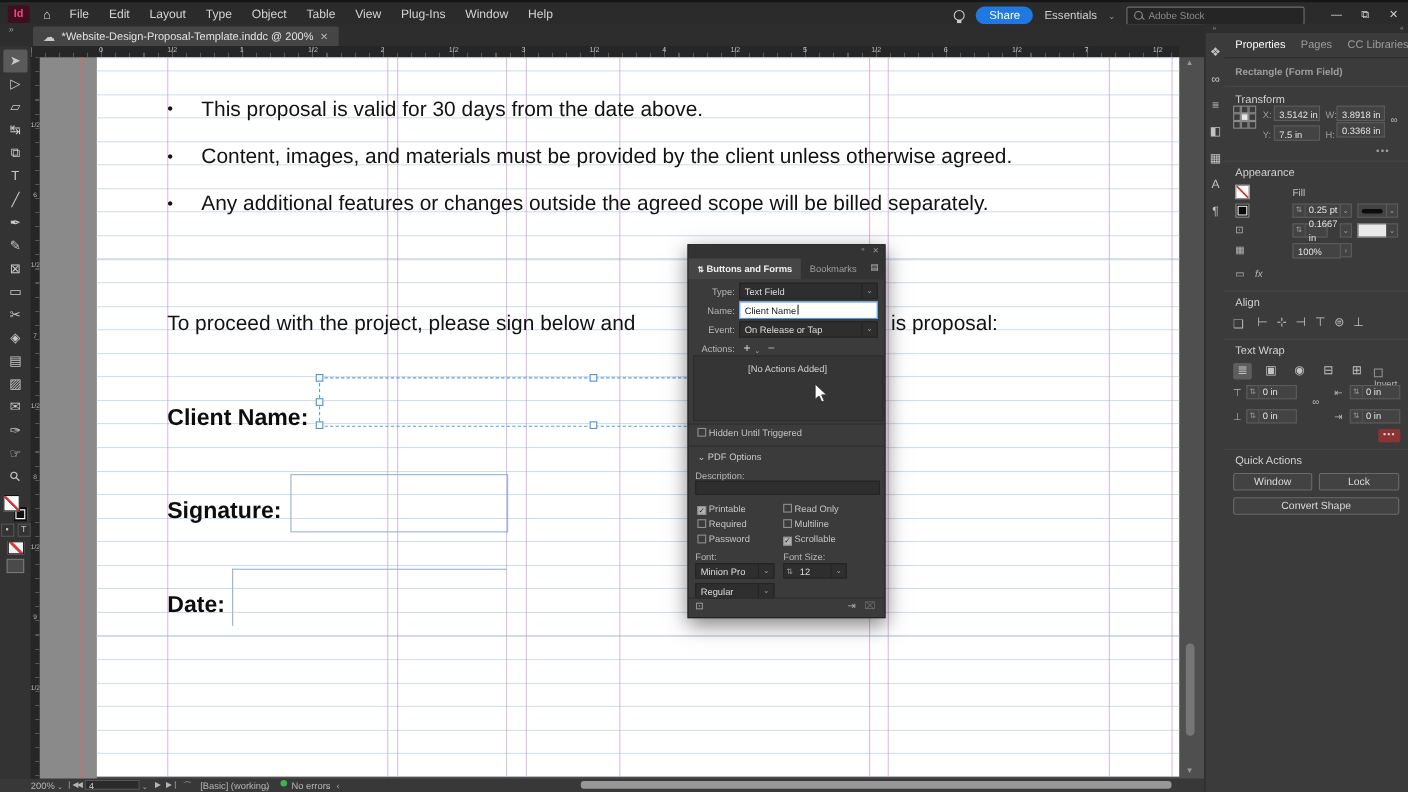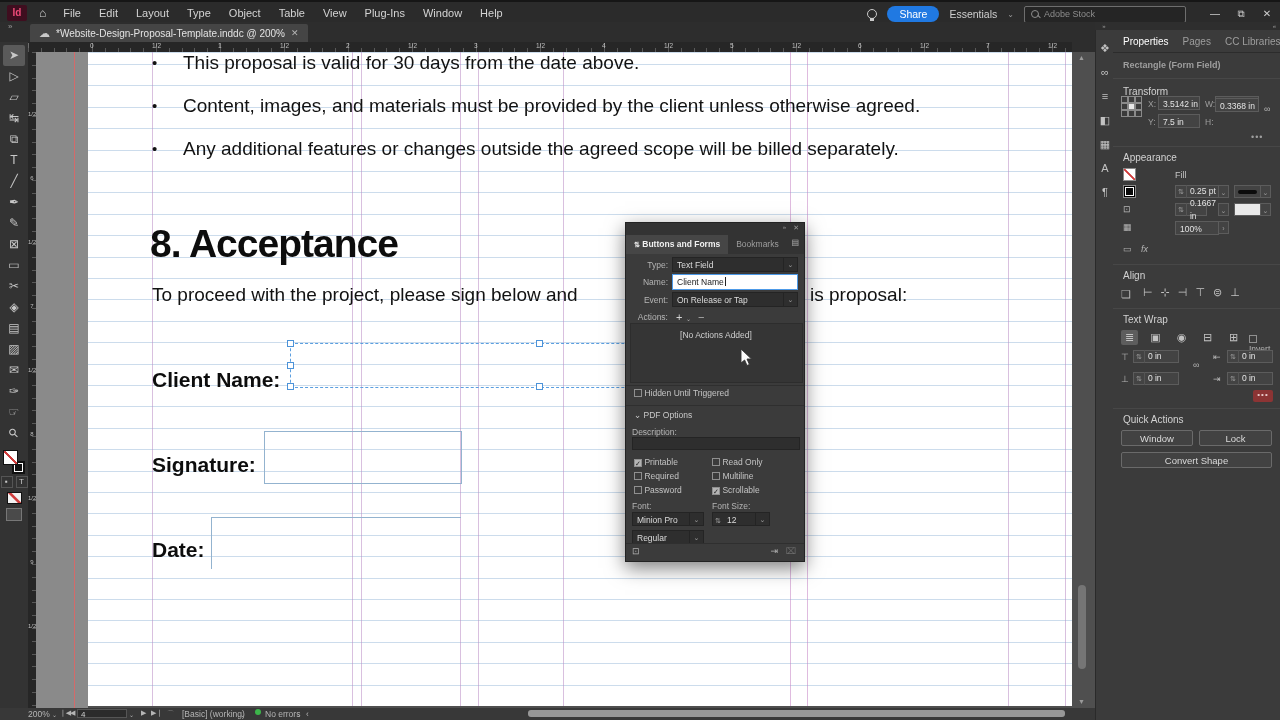--- a/index.html
+++ b/index.html
@@ -65,21 +65,21 @@
   .vruler span{position:absolute;left:0;width:8px;text-align:center;color:#bdbdbd;font-size:6px;line-height:6px;}
   
   .canvas{position:absolute;left:36px;top:52px;width:1059px;height:656px;background:#4f4f4f;overflow:hidden;}
   .pasteboard{position:absolute;left:0;top:0;width:52px;height:656px;background:#8a8a8a;}
   .bleed-line{position:absolute;left:38px;top:0;width:1px;height:656px;background:#d46a6a;}
   .page{position:absolute;left:52px;top:0;width:984px;height:654px;background:#fff;
         background-image:repeating-linear-gradient(to bottom,#ccdcec 0 1px,transparent 1px 21.4px);
         background-position:0 12px;}
   .guide{position:absolute;top:0;bottom:0;width:1px;opacity:.55;}
   .doc-text{position:absolute;color:#121212;font-size:19px;white-space:nowrap;}
-  .doc-bullet-row{position:absolute;color:#121212;font-size:19px;white-space:nowrap;}
+  .doc-bullet-row{position:absolute;color:#121212;font-size:19px;white-space:nowrap;margin-top:37px;}
   .doc-bullet-row .b{display:inline-block;width:31px;font-size:15px;vertical-align:1px;}
   .doc-h1{position:absolute;left:62px;top:170px;font-size:39px;font-weight:bold;letter-spacing:-1px;color:#0d0d0d;}
   .field-label{position:absolute;font-size:21px;font-weight:bold;color:#0d0d0d;}
   .sel-frame{position:absolute;left:202px;top:291px;width:498px;height:43px;border:1px dashed #5b9fe0;}
   .handle{position:absolute;width:5px;height:5px;background:#fff;border:1px solid #4c93d9;}
   .sig-frame{position:absolute;left:176px;top:379px;width:196px;height:51px;border:1px solid #93b3cf;}
   .date-frame{position:absolute;left:123px;top:465px;width:249px;height:51px;
               border-left:1px solid #93b3cf;border-top:1px solid #93b3cf;}
   
   .vscroll-arrow{position:absolute;color:#9a9a9a;font-size:7px;left:1042px;}
@@ -299,21 +299,20 @@
           <div class="guide" data-name="column-guide" style="left: 702px; background: rgb(197, 131, 197);"></div>
           <div class="guide" data-name="column-guide" style="left: 719px; background: rgb(197, 131, 197);"></div>
           <div class="guide" data-name="column-guide" style="left: 920px; background: rgb(185, 140, 196);"></div>
           <div class="guide" data-name="column-guide" style="left: 977px; background: rgb(185, 140, 196);"></div>
         </div>
 
       <div class="doc-bullet-row" style="left:64px;top:0px" data-name="bullet-item"><span class="b">•</span><span>This proposal is valid for 30 days from the date above.</span></div>
       <div class="doc-bullet-row" style="left:64px;top:43px" data-name="bullet-item"><span class="b">•</span><span>Content, images, and materials must be provided by the client unless otherwise agreed.</span></div>
       <div class="doc-bullet-row" style="left:64px;top:86px" data-name="bullet-item"><span class="b">•</span><span>Any additional features or changes outside the agreed scope will be billed separately.</span></div>
 
-      <div class="doc-h1" data-name="section-heading">8. Acceptance</div>
       <div class="doc-text" style="left:64px;top:232px" data-name="body-text-left">To proceed with the project, please sign below and</div>
       <div class="doc-text" style="left:722px;top:232px" data-name="body-text-right">is proposal:</div>
 
       <div class="field-label" style="left:64px;top:316px" data-name="client-name-label">Client Name:</div>
       <div class="field-label" style="left:64px;top:401px" data-name="signature-label">Signature:</div>
       <div class="field-label" style="left:64px;top:486px" data-name="date-label">Date:</div>
 
       <div class="sel-frame" data-name="selected-form-field-frame"></div>
       <div class="handle" style="left:199px;top:288px" data-name="selection-handle"></div>
       <div class="handle" style="left:199px;top:310px" data-name="selection-handle"></div>
@@ -364,21 +363,21 @@
         <i></i>
         <i></i>
     </div>
     <span class="flbl" style="left:35px;top:69px" data-name="x-label">X:</span>
     <div class="fld" style="left:45px;top:66px;width:42px" data-name="x-field">3.5142 in</div>
     <span class="flbl" style="left:92px;top:69px" data-name="w-label">W:</span>
     <div class="fld" style="left:102px;top:66px;width:44px" data-name="w-field">3.8918 in</div>
     <span class="flbl" style="left:35px;top:87px" data-name="y-label">Y:</span>
     <div class="fld" style="left:45px;top:84px;width:42px" data-name="y-field">7.5 in</div>
     <span class="flbl" style="left:92px;top:87px" data-name="h-label">H:</span>
-    <div class="fld" style="left:102px;top:68px;width:44px" data-name="h-field">0.3368 in</div>
+    <div class="fld" style="left:102px;top:81px;width:44px" data-name="h-field">0.3368 in</div>
     <span class="icon9" style="left:151px;top:74px" data-name="constrain-proportions-icon">∞</span>
     <span class="dots" style="left:138px;top:102px" data-name="transform-more-options">•••</span>
     <div class="divider" style="top:116px"></div>
 
     <div class="sec-title" style="top:122px" data-name="appearance-title">Appearance</div>
     <span class="sw none" style="top:138px" data-name="fill-swatch"></span>
     <span class="alabel" style="top:140px;text-decoration:none" data-name="fill-label">Fill</span>
     <span class="sw black" style="top:155px" data-name="stroke-swatch"></span>
     <span class="alabel" style="top:157px" data-name="stroke-label">Stroke</span>
     <div class="spinfld" style="left:62px;top:155px;width:44px" data-name="stroke-weight-field">

